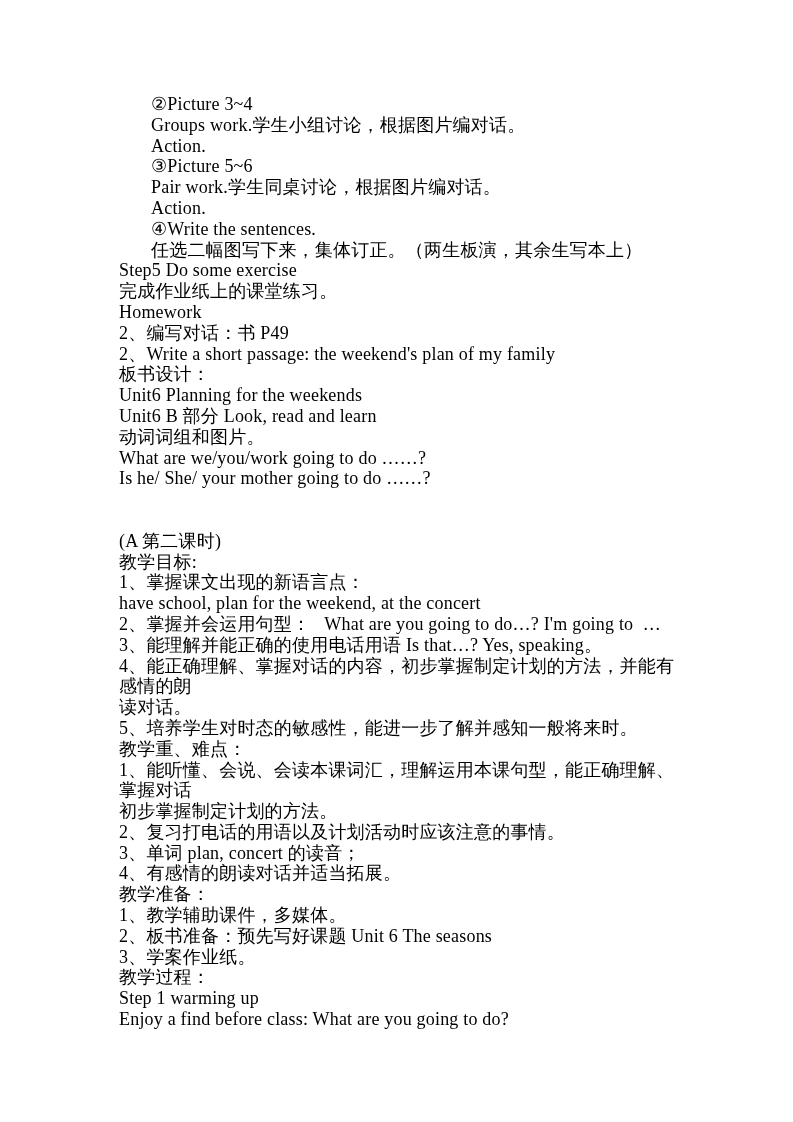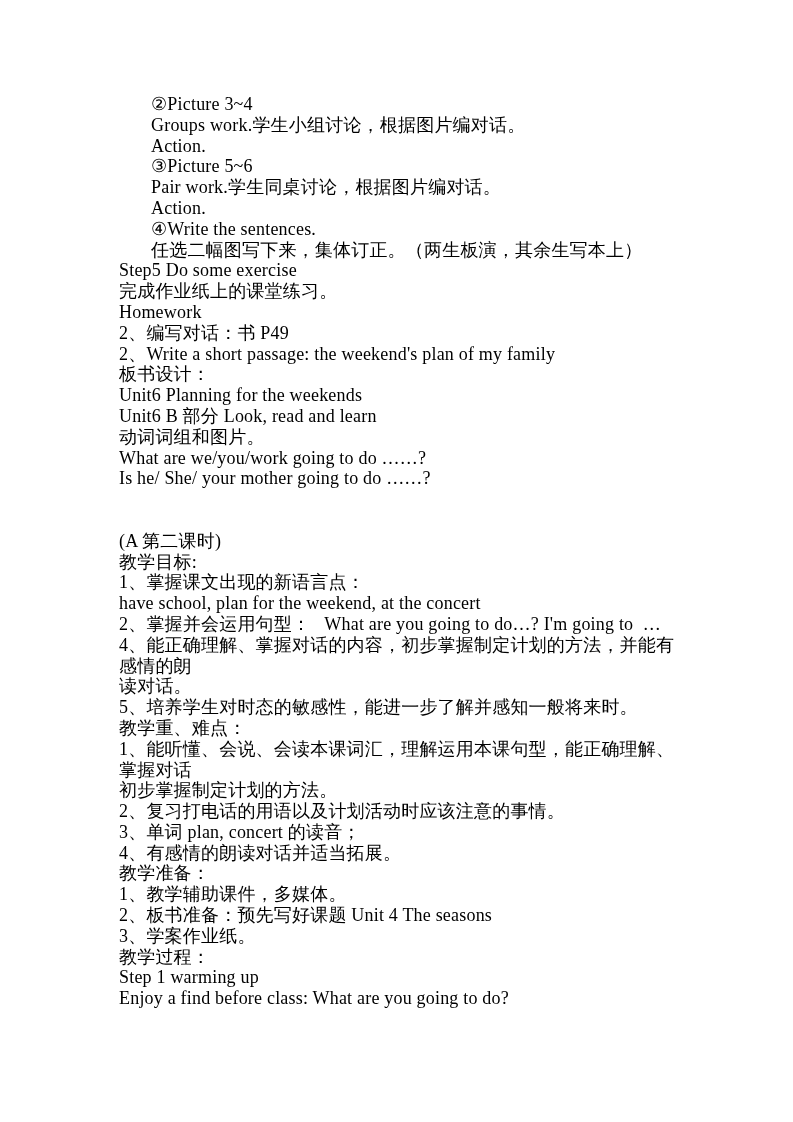--- a/index.html
+++ b/index.html
@@ -57,30 +57,31 @@
       <div class="line">动词词组和图片。</div>
       <div class="line">What are we/you/work going to do ……?</div>
       <div class="line">Is he/ She/ your mother going to do ……?</div>
       <div class="line">&nbsp;</div>
       <div class="line">&nbsp;</div>
       <div class="line">(A 第二课时)</div>
       <div class="line">教学目标:</div>
       <div class="line">1、掌握课文出现的新语言点：</div>
       <div class="line">have school, plan for the weekend, at the concert</div>
       <div class="line">2、掌握并会运用句型：   What are you going to do…? I'm going to  …</div>
+      <div class="line">3、能理解并能正确的使用电话用语 Is that…? Yes, speaking。</div>
       <div class="line">4、能正确理解、掌握对话的内容，初步掌握制定计划的方法，并能有感情的朗</div>
       <div class="line">读对话。</div>
       <div class="line">5、培养学生对时态的敏感性，能进一步了解并感知一般将来时。</div>
       <div class="line">教学重、难点：</div>
       <div class="line">1、能听懂、会说、会读本课词汇，理解运用本课句型，能正确理解、掌握对话</div>
       <div class="line">初步掌握制定计划的方法。</div>
       <div class="line">2、复习打电话的用语以及计划活动时应该注意的事情。</div>
       <div class="line">3、单词 plan, concert 的读音；</div>
       <div class="line">4、有感情的朗读对话并适当拓展。</div>
       <div class="line">教学准备：</div>
       <div class="line">1、教学辅助课件，多媒体。</div>
-      <div class="line">2、板书准备：预先写好课题 Unit 4 The seasons</div>
+      <div class="line">2、板书准备：预先写好课题 Unit 6 The seasons</div>
       <div class="line">3、学案作业纸。</div>
       <div class="line">教学过程：</div>
       <div class="line">Step 1 warming up</div>
       <div class="line">Enjoy a find before class: What are you going to do?</div>
     </div>
 </div>
 
 </body></html>

